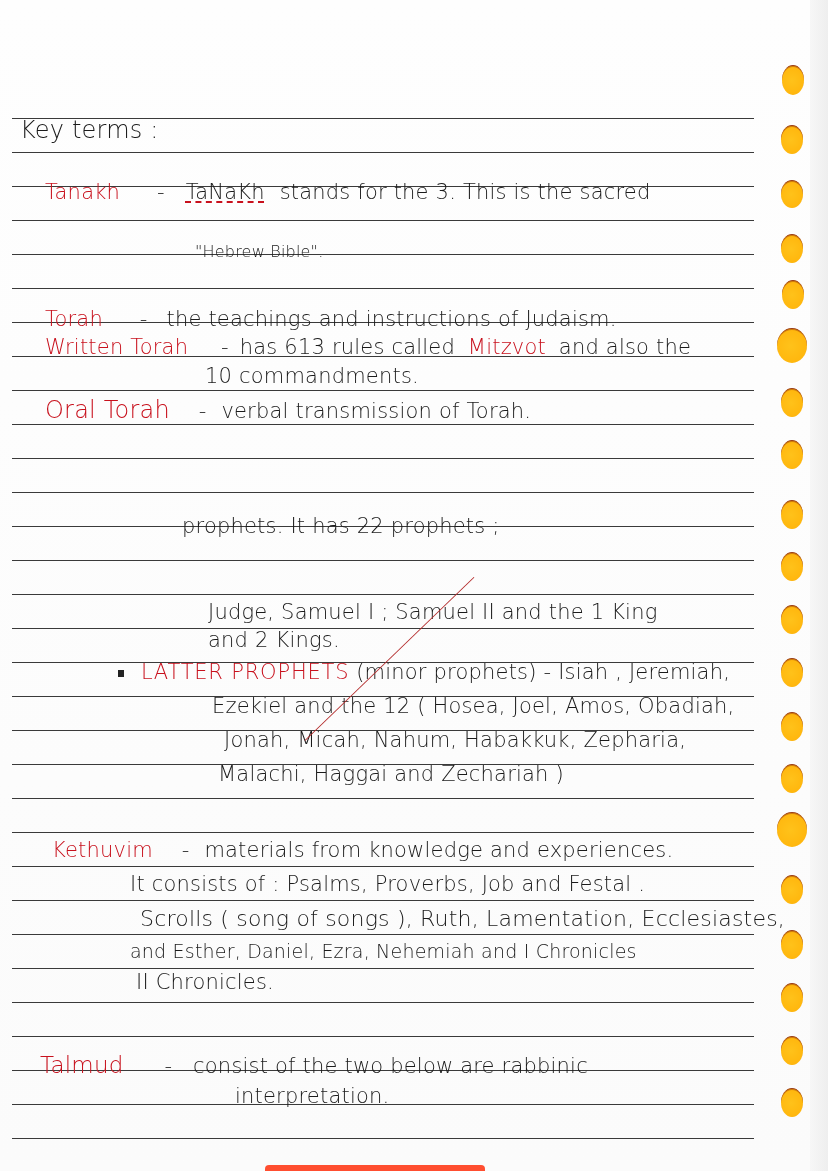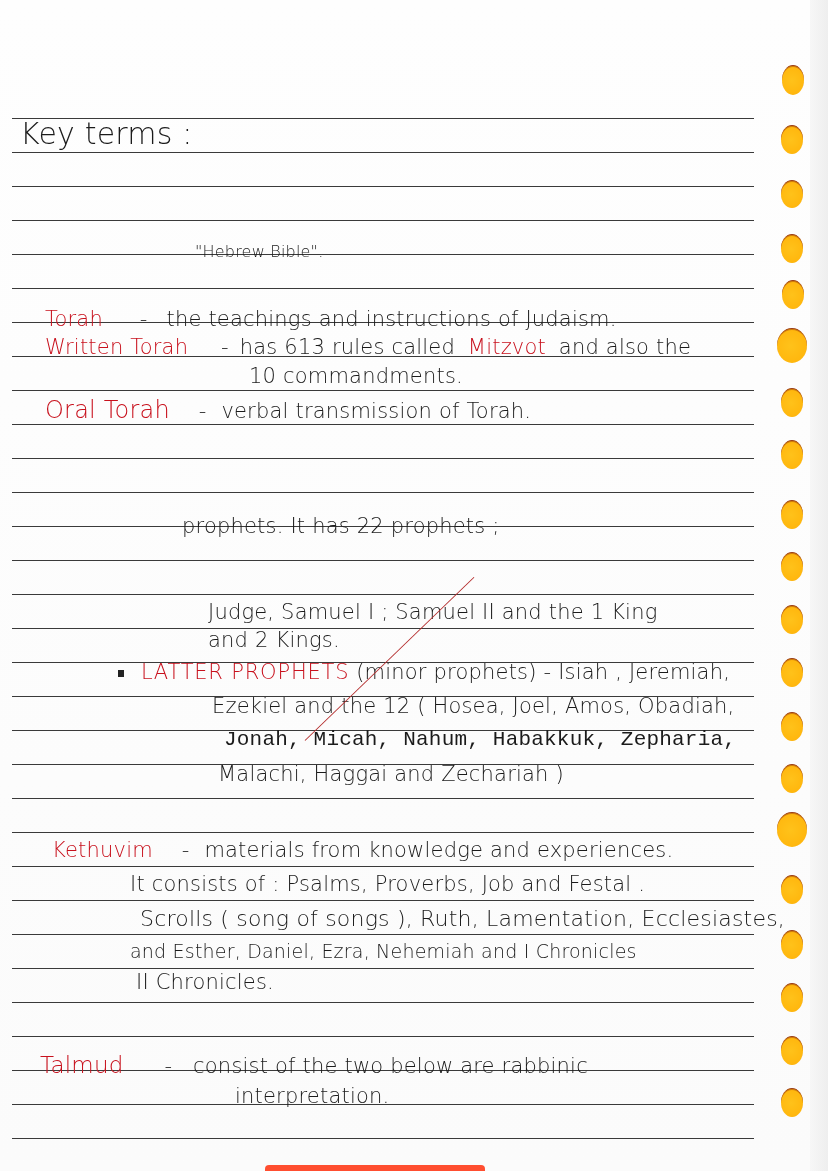--- a/index.html
+++ b/index.html
@@ -98,57 +98,63 @@
   <div class="hole" style="left:781px;top:658px;width:22px;height:28px"></div>
   <div class="hole" style="left:781px;top:712px;width:22px;height:28px"></div>
   <div class="hole" style="left:781px;top:764px;width:22px;height:28px"></div>
   <div class="hole" style="left:777px;top:812px;width:30px;height:34px"></div>
   <div class="hole" style="left:781px;top:875px;width:22px;height:28px"></div>
   <div class="hole" style="left:781px;top:930px;width:22px;height:28px"></div>
   <div class="hole" style="left:781px;top:983px;width:22px;height:28px"></div>
   <div class="hole" style="left:781px;top:1036px;width:22px;height:28px"></div>
   <div class="hole" style="left:781px;top:1088px;width:22px;height:28px"></div>
 
-  <div class="txt" style="left:20px;top:116px;font-size:30px;">Key terms :</div>
+  <div class="txt" style="left:20px;top:116px;font-size:24px;">Key terms :</div>
 
+  <div class="txt" style="left:45px;top:180px;">
+    <span class="term">Tanakh</span>
+    <span style="margin:0 14px 0 30px;">-</span>
+    <span class="u-dash" style="text-decoration-line:underline;">TaNaKh</span>
+    <span style="margin-left:8px;">stands for the 3. This is the sacred</span>
+  </div>
   <div class="txt" style="left:195px;top:242px;font-size:16px;">"Hebrew  Bible".</div>
 
   <div class="txt" style="left:45px;top:307px;">
     <span class="term">Torah</span>
     <span style="margin:0 12px 0 30px;">-</span>
     <span>the  teachings  and  instructions  of  Judaism.</span>
   </div>
 
   <div class="txt" style="left:45px;top:335px;">
     <span class="term">Written Torah</span>
     <span style="margin:0 4px 0 26px;">-</span>
     <span>has  613 rules  called</span>
     <span class="red" style="margin:15px 6px;">Mitzvot</span>
     <span>and  also  the</span>
   </div>
-  <div class="txt" style="left:205px;top:364px;margin-left:44px;">10   commandments.</div>
+  <div class="txt" style="left:205px;top:364px;">10   commandments.</div>
 
   <div class="txt" style="left:45px;top:396px;">
     <span class="term" style="font-size:24px;">Oral Torah</span>
     <span style="margin:0 8px 0 22px;">-</span>
     <span>verbal  transmission  of  Torah.</span>
   </div>
 
   <div class="txt" style="left:182px;top:514px;">prophets.  It  has  22  prophets ;</div>
 
   <div class="txt" style="left:208px;top:600px;">Judge,  Samuel I ; Samuel II  and  the  1 King</div>
   <div class="txt" style="left:208px;top:628px;">and  2  Kings.</div>
 
   <div class="txt" style="left:118px;top:660px;">
     <span class="bullet"></span>
     <span class="caps">LATTER  PROPHETS</span>
     <span>(minor  prophets)  -  Isiah , Jeremiah,</span>
   </div>
   <div class="txt" style="left:212px;top:694px;">Ezekiel  and  the  12  ( Hosea, Joel, Amos, Obadiah,</div>
-  <div class="txt" style="left:224px;top:728px;font-family:Liberation Mono, monospace;">Jonah,  Micah,  Nahum,  Habakkuk,  Zepharia,</div>
+  <div class="txt" style="left:224px;top:728px;">Jonah,  Micah,  Nahum,  Habakkuk,  Zepharia,</div>
   <div class="txt" style="left:218px;top:762px;">Malachi,  Haggai   and   Zechariah )</div>
 
   <div class="strike-line" style="left:305px;top:740px;width:235px;transform:rotate(-44deg);"></div>
 
   <div class="txt" style="left:52px;top:838px;">
     <span class="term">Kethuvim</span>
     <span style="margin:0 8px 0 22px;">-</span>
     <span>materials  from  knowledge  and  experiences.</span>
   </div>
   <div class="txt" style="left:130px;top:872px;">It  consists  of  :  Psalms,  Proverbs,  Job  and  Festal  .</div>

